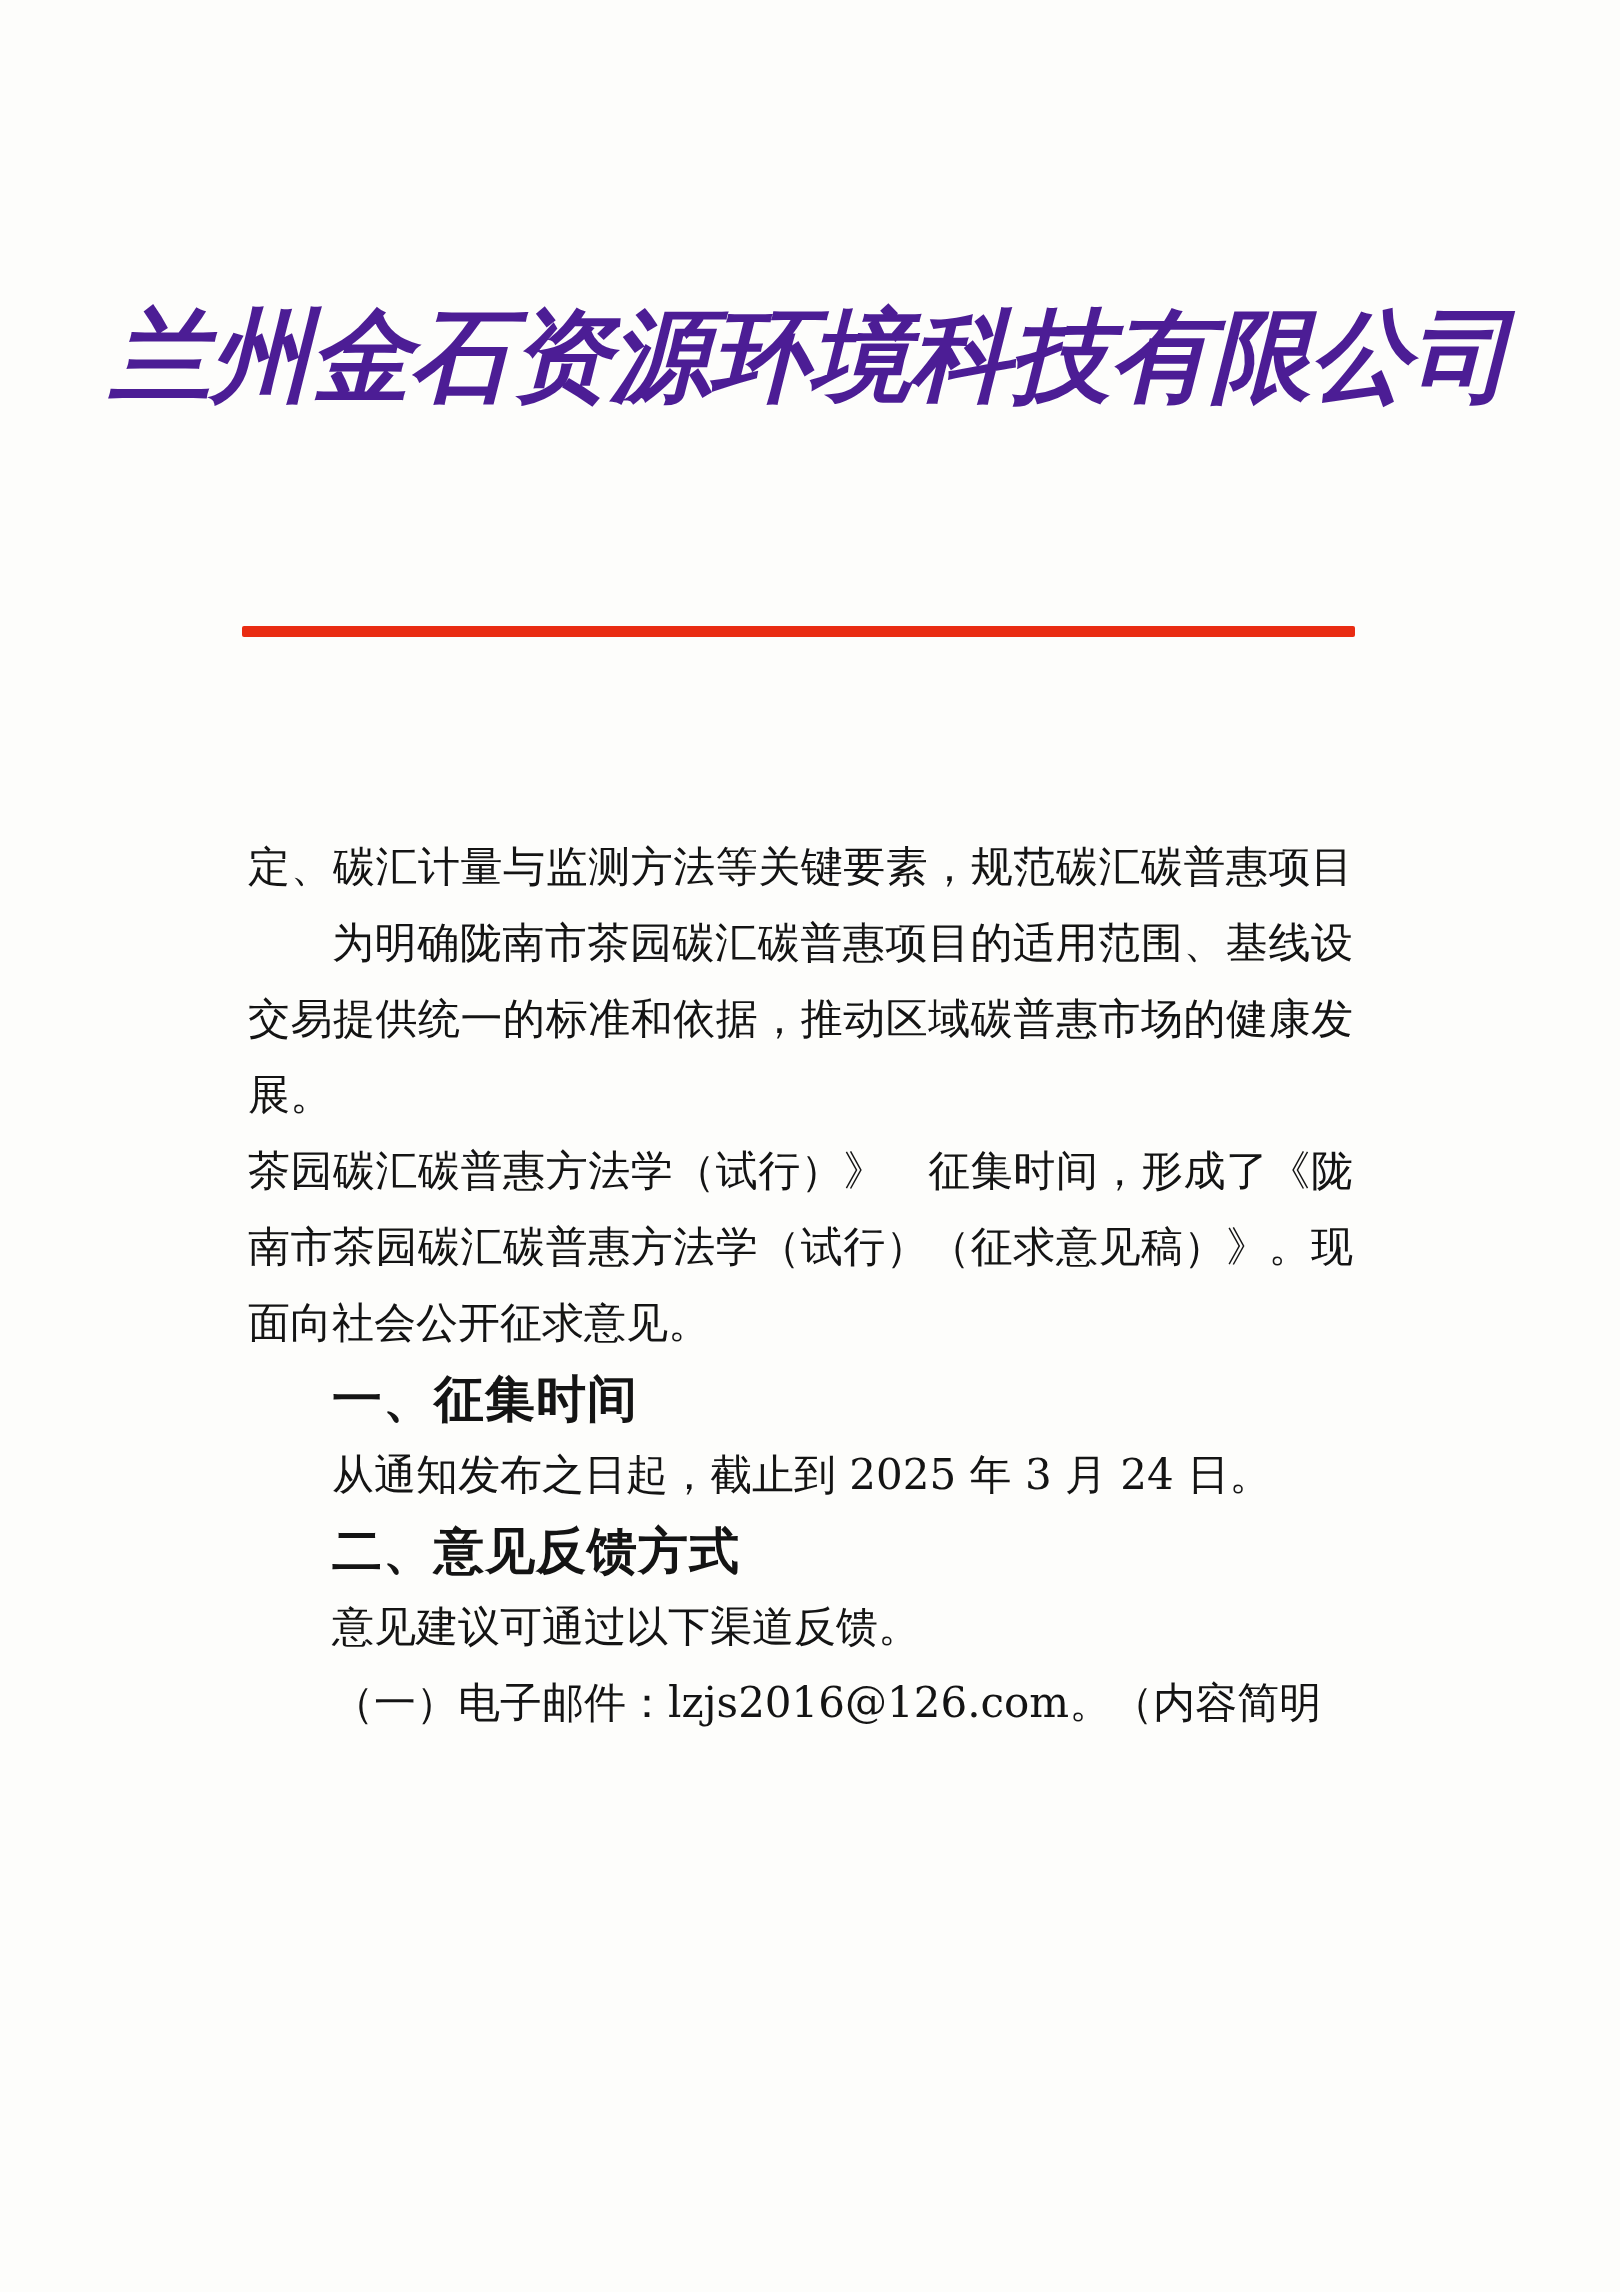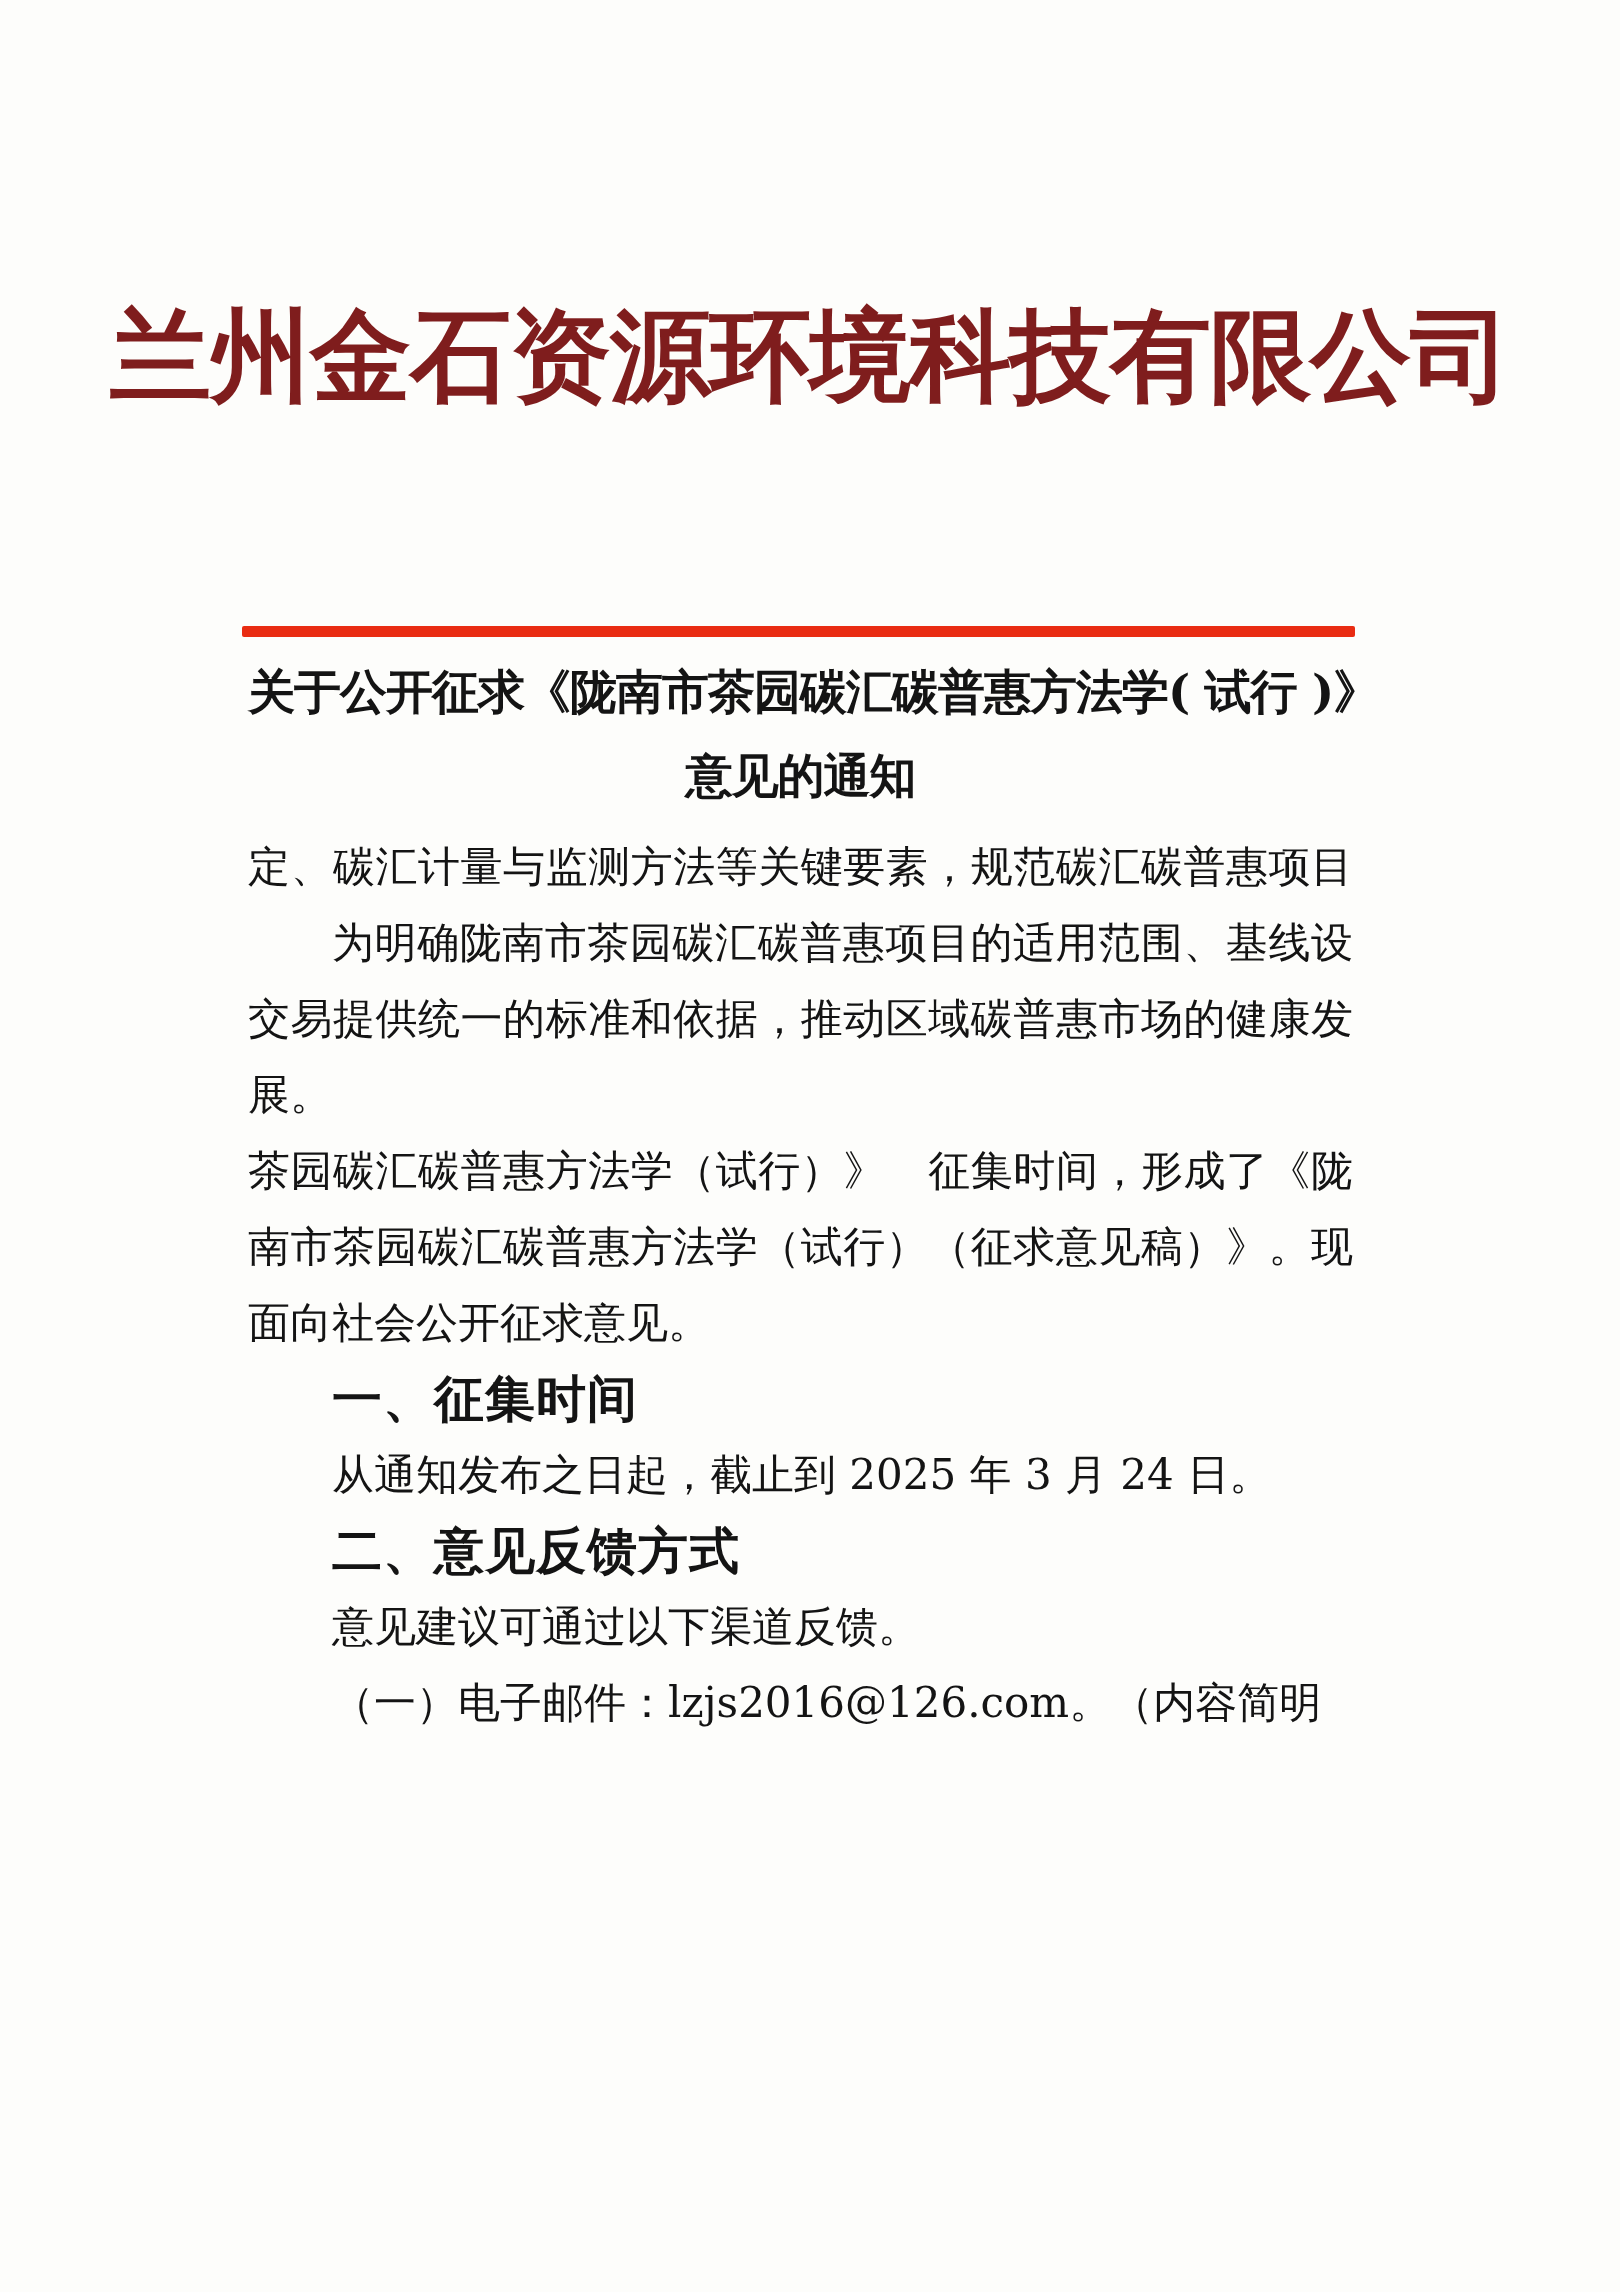--- a/index.html
+++ b/index.html
@@ -77,28 +77,24 @@
     font-weight: 700;
     font-size: 50px;
     letter-spacing: 1px;
   }
 </style>
 </head>
 <body>
 
 <div class="page">
 
-  <div class="letterhead" style="color: #7f1d1d;">兰州金石资源环境科技有限公司</div>
+  <div class="letterhead" style="color: #4c1d95; font-style: italic;">兰州金石资源环境科技有限公司</div>
 
   <div class="divider" style="background-color: rgb(233, 44, 18);"></div>
 
-  <div class="title-block">
-    <div>关于公开征求《陇南市茶园碳汇碳普惠方法学( 试行 )》</div>
-    <div>意见的通知</div>
-  </div>
 
   <div class="body-text">
     <div class="line justify">定、碳汇计量与监测方法等关键要素，规范碳汇碳普惠项目</div>
     <div class="line justify indent">为明确陇南市茶园碳汇碳普惠项目的适用范围、基线设</div>
     <div class="line justify">交易提供统一的标准和依据，推动区域碳普惠市场的健康发</div>
     <div class="line">展。</div>
     <div class="line justify">茶园碳汇碳普惠方法学（试行）》　征集时间，形成了《陇</div>
     <div class="line justify">南市茶园碳汇碳普惠方法学（试行）（征求意见稿）》。现</div>
     <div class="line">面向社会公开征求意见。</div>
     <div class="line heading indent">一、征集时间</div>

